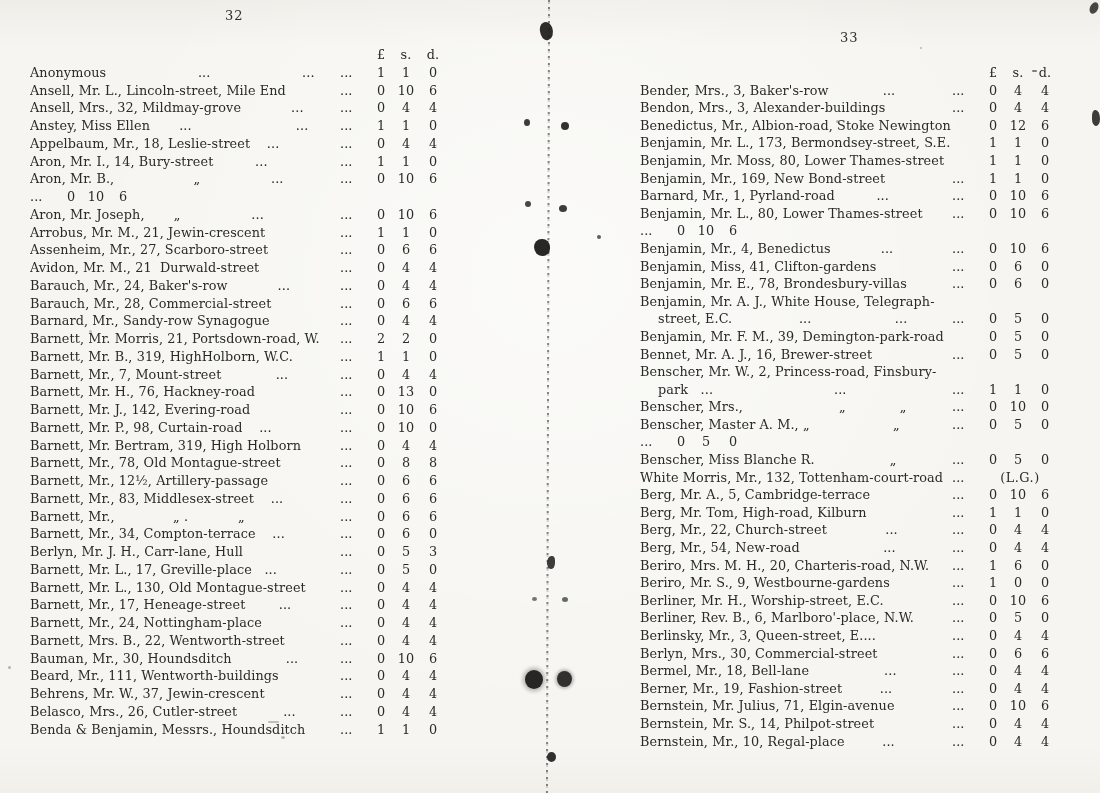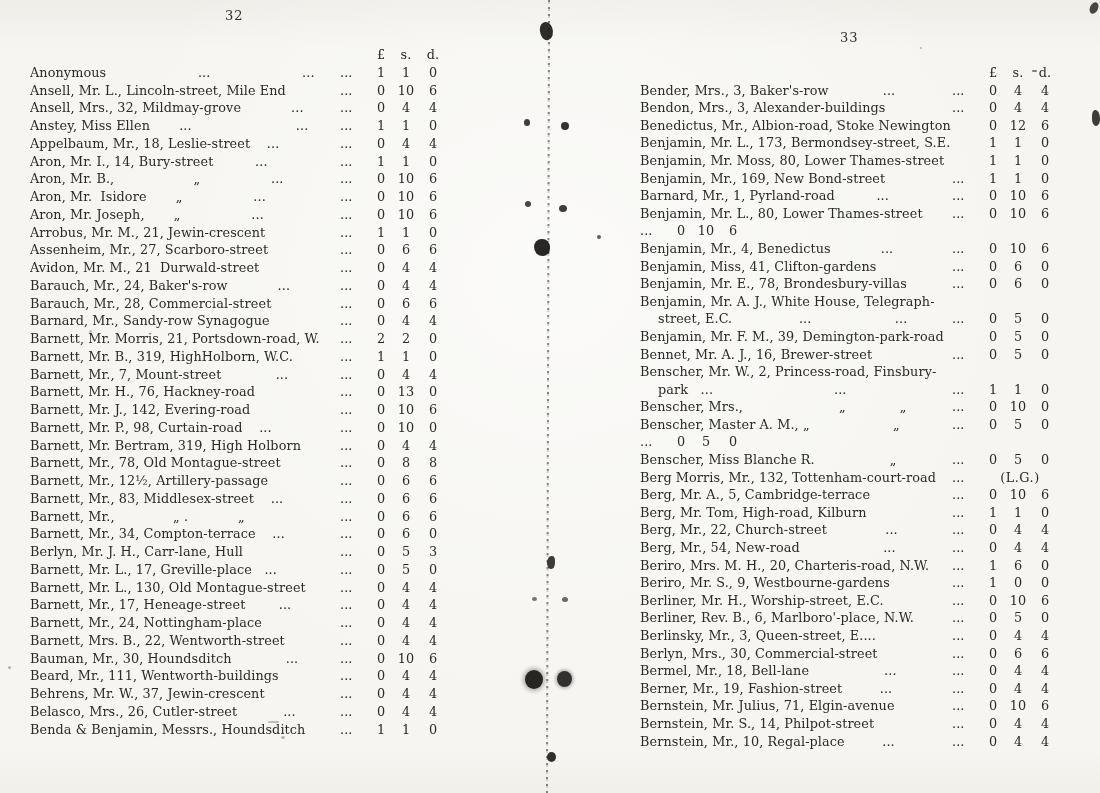--- a/index.html
+++ b/index.html
@@ -86,21 +86,21 @@
       <span class="a a-d">d.</span>
     </div>
     <div>
         <div class="row"><span class="n">Anonymous                      ...                      ...</span><span class="lead">...</span><span class="a a-l">1</span><span class="a a-s">1</span><span class="a a-d">0</span></div>
         <div class="row"><span class="n">Ansell, Mr. L., Lincoln-street, Mile End</span><span class="lead">...</span><span class="a a-l">0</span><span class="a a-s">10</span><span class="a a-d">6</span></div>
         <div class="row"><span class="n">Ansell, Mrs., 32, Mildmay-grove            ...</span><span class="lead">...</span><span class="a a-l">0</span><span class="a a-s">4</span><span class="a a-d">4</span></div>
         <div class="row"><span class="n">Anstey, Miss Ellen       ...                         ...</span><span class="lead">...</span><span class="a a-l">1</span><span class="a a-s">1</span><span class="a a-d">0</span></div>
         <div class="row"><span class="n">Appelbaum, Mr., 18, Leslie-street    ...</span><span class="lead">...</span><span class="a a-l">0</span><span class="a a-s">4</span><span class="a a-d">4</span></div>
         <div class="row"><span class="n">Aron, Mr. I., 14, Bury-street          ...</span><span class="lead">...</span><span class="a a-l">1</span><span class="a a-s">1</span><span class="a a-d">0</span></div>
         <div class="row"><span class="n">Aron, Mr. B.,                   „                 ...</span><span class="lead">...</span><span class="a a-l">0</span><span class="a a-s">10</span><span class="a a-d">6</span></div>
-        <div class="row"><span class="n">Aron, Mr.  Isidore       „                 ...</span><span class="lead">...</span><span class="a a-l">0</span><span class="a a-s">10</span><span class="a a-d">6</span></div>
+        <div class="row"><span class="lead">...</span><span class="a a-l">0</span><span class="a a-s">10</span><span class="a a-d">6</span></div>
         <div class="row"><span class="n">Aron, Mr. Joseph,       „                 ...</span><span class="lead">...</span><span class="a a-l">0</span><span class="a a-s">10</span><span class="a a-d">6</span></div>
         <div class="row"><span class="n">Arrobus, Mr. M., 21, Jewin-crescent</span><span class="lead">...</span><span class="a a-l">1</span><span class="a a-s">1</span><span class="a a-d">0</span></div>
         <div class="row"><span class="n">Assenheim, Mr., 27, Scarboro-street</span><span class="lead">...</span><span class="a a-l">0</span><span class="a a-s">6</span><span class="a a-d">6</span></div>
         <div class="row"><span class="n">Avidon, Mr. M., 21  Durwald-street</span><span class="lead">...</span><span class="a a-l">0</span><span class="a a-s">4</span><span class="a a-d">4</span></div>
         <div class="row"><span class="n">Barauch, Mr., 24, Baker's-row            ...</span><span class="lead">...</span><span class="a a-l">0</span><span class="a a-s">4</span><span class="a a-d">4</span></div>
         <div class="row"><span class="n">Barauch, Mr., 28, Commercial-street</span><span class="lead">...</span><span class="a a-l">0</span><span class="a a-s">6</span><span class="a a-d">6</span></div>
         <div class="row"><span class="n">Barnard, Mr., Sandy-row Synagogue</span><span class="lead">...</span><span class="a a-l">0</span><span class="a a-s">4</span><span class="a a-d">4</span></div>
         <div class="row"><span class="n">Barnett, Mr. Morris, 21, Portsdown-road, W.</span><span class="lead">...</span><span class="a a-l">2</span><span class="a a-s">2</span><span class="a a-d">0</span></div>
         <div class="row"><span class="n">Barnett, Mr. B., 319, HighHolborn, W.C.</span><span class="lead">...</span><span class="a a-l">1</span><span class="a a-s">1</span><span class="a a-d">0</span></div>
         <div class="row"><span class="n">Barnett, Mr., 7, Mount-street             ...</span><span class="lead">...</span><span class="a a-l">0</span><span class="a a-s">4</span><span class="a a-d">4</span></div>
@@ -151,21 +151,21 @@
         <div class="row"><span class="n">Benjamin, Mr. A. J., White House, Telegraph-</span><span class="lead"></span><span class="a a-l"></span><span class="a a-s"></span><span class="a a-d"></span></div>
         <div class="row indent"><span class="n">street, E.C.                ...                    ...</span><span class="lead">...</span><span class="a a-l">0</span><span class="a a-s">5</span><span class="a a-d">0</span></div>
         <div class="row"><span class="n">Benjamin, Mr. F. M., 39, Demington-park-road</span><span class="lead"></span><span class="a a-l">0</span><span class="a a-s">5</span><span class="a a-d">0</span></div>
         <div class="row"><span class="n">Bennet, Mr. A. J., 16, Brewer-street</span><span class="lead">...</span><span class="a a-l">0</span><span class="a a-s">5</span><span class="a a-d">0</span></div>
         <div class="row"><span class="n">Benscher, Mr. W., 2, Princess-road, Finsbury-</span><span class="lead"></span><span class="a a-l"></span><span class="a a-s"></span><span class="a a-d"></span></div>
         <div class="row indent"><span class="n">park   ...                             ...</span><span class="lead">...</span><span class="a a-l">1</span><span class="a a-s">1</span><span class="a a-d">0</span></div>
         <div class="row"><span class="n">Benscher, Mrs.,                       „             „</span><span class="lead">...</span><span class="a a-l">0</span><span class="a a-s">10</span><span class="a a-d">0</span></div>
         <div class="row"><span class="n">Benscher, Master A. M., „                    „</span><span class="lead">...</span><span class="a a-l">0</span><span class="a a-s">5</span><span class="a a-d">0</span></div>
         <div class="row"><span class="lead">...</span><span class="a a-l">0</span><span class="a a-s">5</span><span class="a a-d">0</span></div>
         <div class="row"><span class="n">Benscher, Miss Blanche R.                  „</span><span class="lead">...</span><span class="a a-l">0</span><span class="a a-s">5</span><span class="a a-d">0</span></div>
-        <div class="row"><span class="n">Berg Morris, Mr., 132, Tottenham-court-road</span><span class="lead">...</span><span class="note">(L.G.)</span></div>
+        <div class="row"><span class="n">White Morris, Mr., 132, Tottenham-court-road</span><span class="lead">...</span><span class="note">(L.G.)</span></div>
         <div class="row"><span class="n">Berg, Mr. A., 5, Cambridge-terrace</span><span class="lead">...</span><span class="a a-l">0</span><span class="a a-s">10</span><span class="a a-d">6</span></div>
         <div class="row"><span class="n">Berg, Mr. Tom, High-road, Kilburn</span><span class="lead">...</span><span class="a a-l">1</span><span class="a a-s">1</span><span class="a a-d">0</span></div>
         <div class="row"><span class="n">Berg, Mr., 22, Church-street              ...</span><span class="lead">...</span><span class="a a-l">0</span><span class="a a-s">4</span><span class="a a-d">4</span></div>
         <div class="row"><span class="n">Berg, Mr., 54, New-road                    ...</span><span class="lead">...</span><span class="a a-l">0</span><span class="a a-s">4</span><span class="a a-d">4</span></div>
         <div class="row"><span class="n">Beriro, Mrs. M. H., 20, Charteris-road, N.W.</span><span class="lead">...</span><span class="a a-l">1</span><span class="a a-s">6</span><span class="a a-d">0</span></div>
         <div class="row"><span class="n">Beriro, Mr. S., 9, Westbourne-gardens</span><span class="lead">...</span><span class="a a-l">1</span><span class="a a-s">0</span><span class="a a-d">0</span></div>
         <div class="row"><span class="n">Berliner, Mr. H., Worship-street, E.C.</span><span class="lead">...</span><span class="a a-l">0</span><span class="a a-s">10</span><span class="a a-d">6</span></div>
         <div class="row"><span class="n">Berliner, Rev. B., 6, Marlboro'-place, N.W.</span><span class="lead">...</span><span class="a a-l">0</span><span class="a a-s">5</span><span class="a a-d">0</span></div>
         <div class="row"><span class="n">Berlinsky, Mr., 3, Queen-street, E....</span><span class="lead">...</span><span class="a a-l">0</span><span class="a a-s">4</span><span class="a a-d">4</span></div>
         <div class="row"><span class="n">Berlyn, Mrs., 30, Commercial-street</span><span class="lead">...</span><span class="a a-l">0</span><span class="a a-s">6</span><span class="a a-d">6</span></div>

